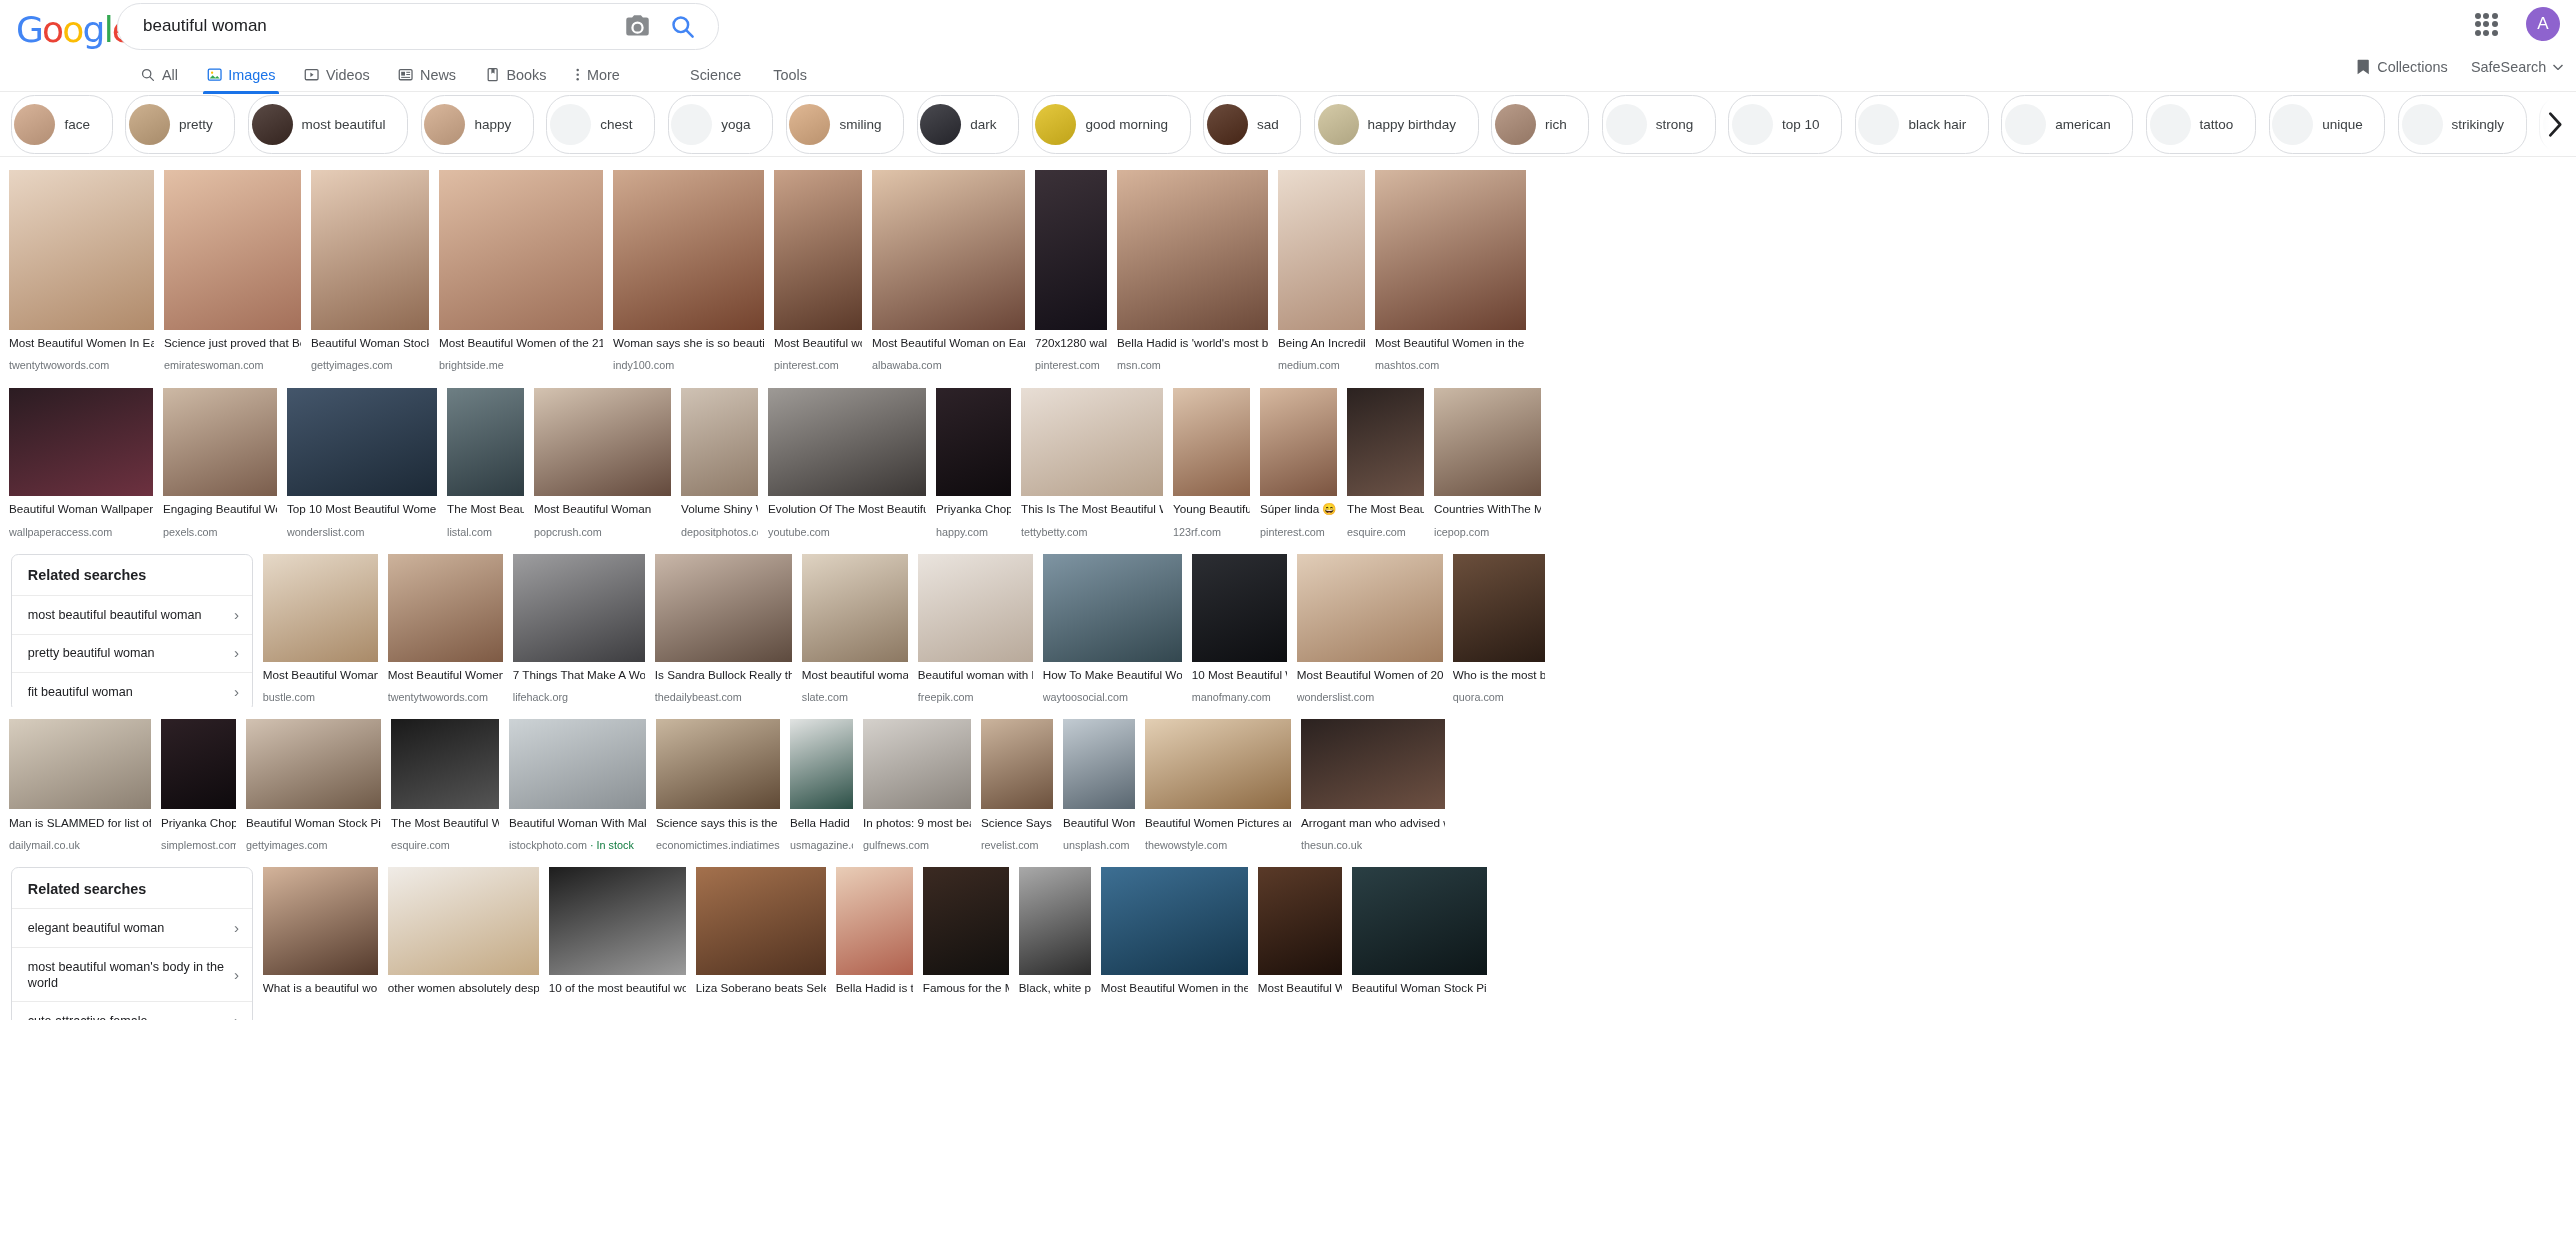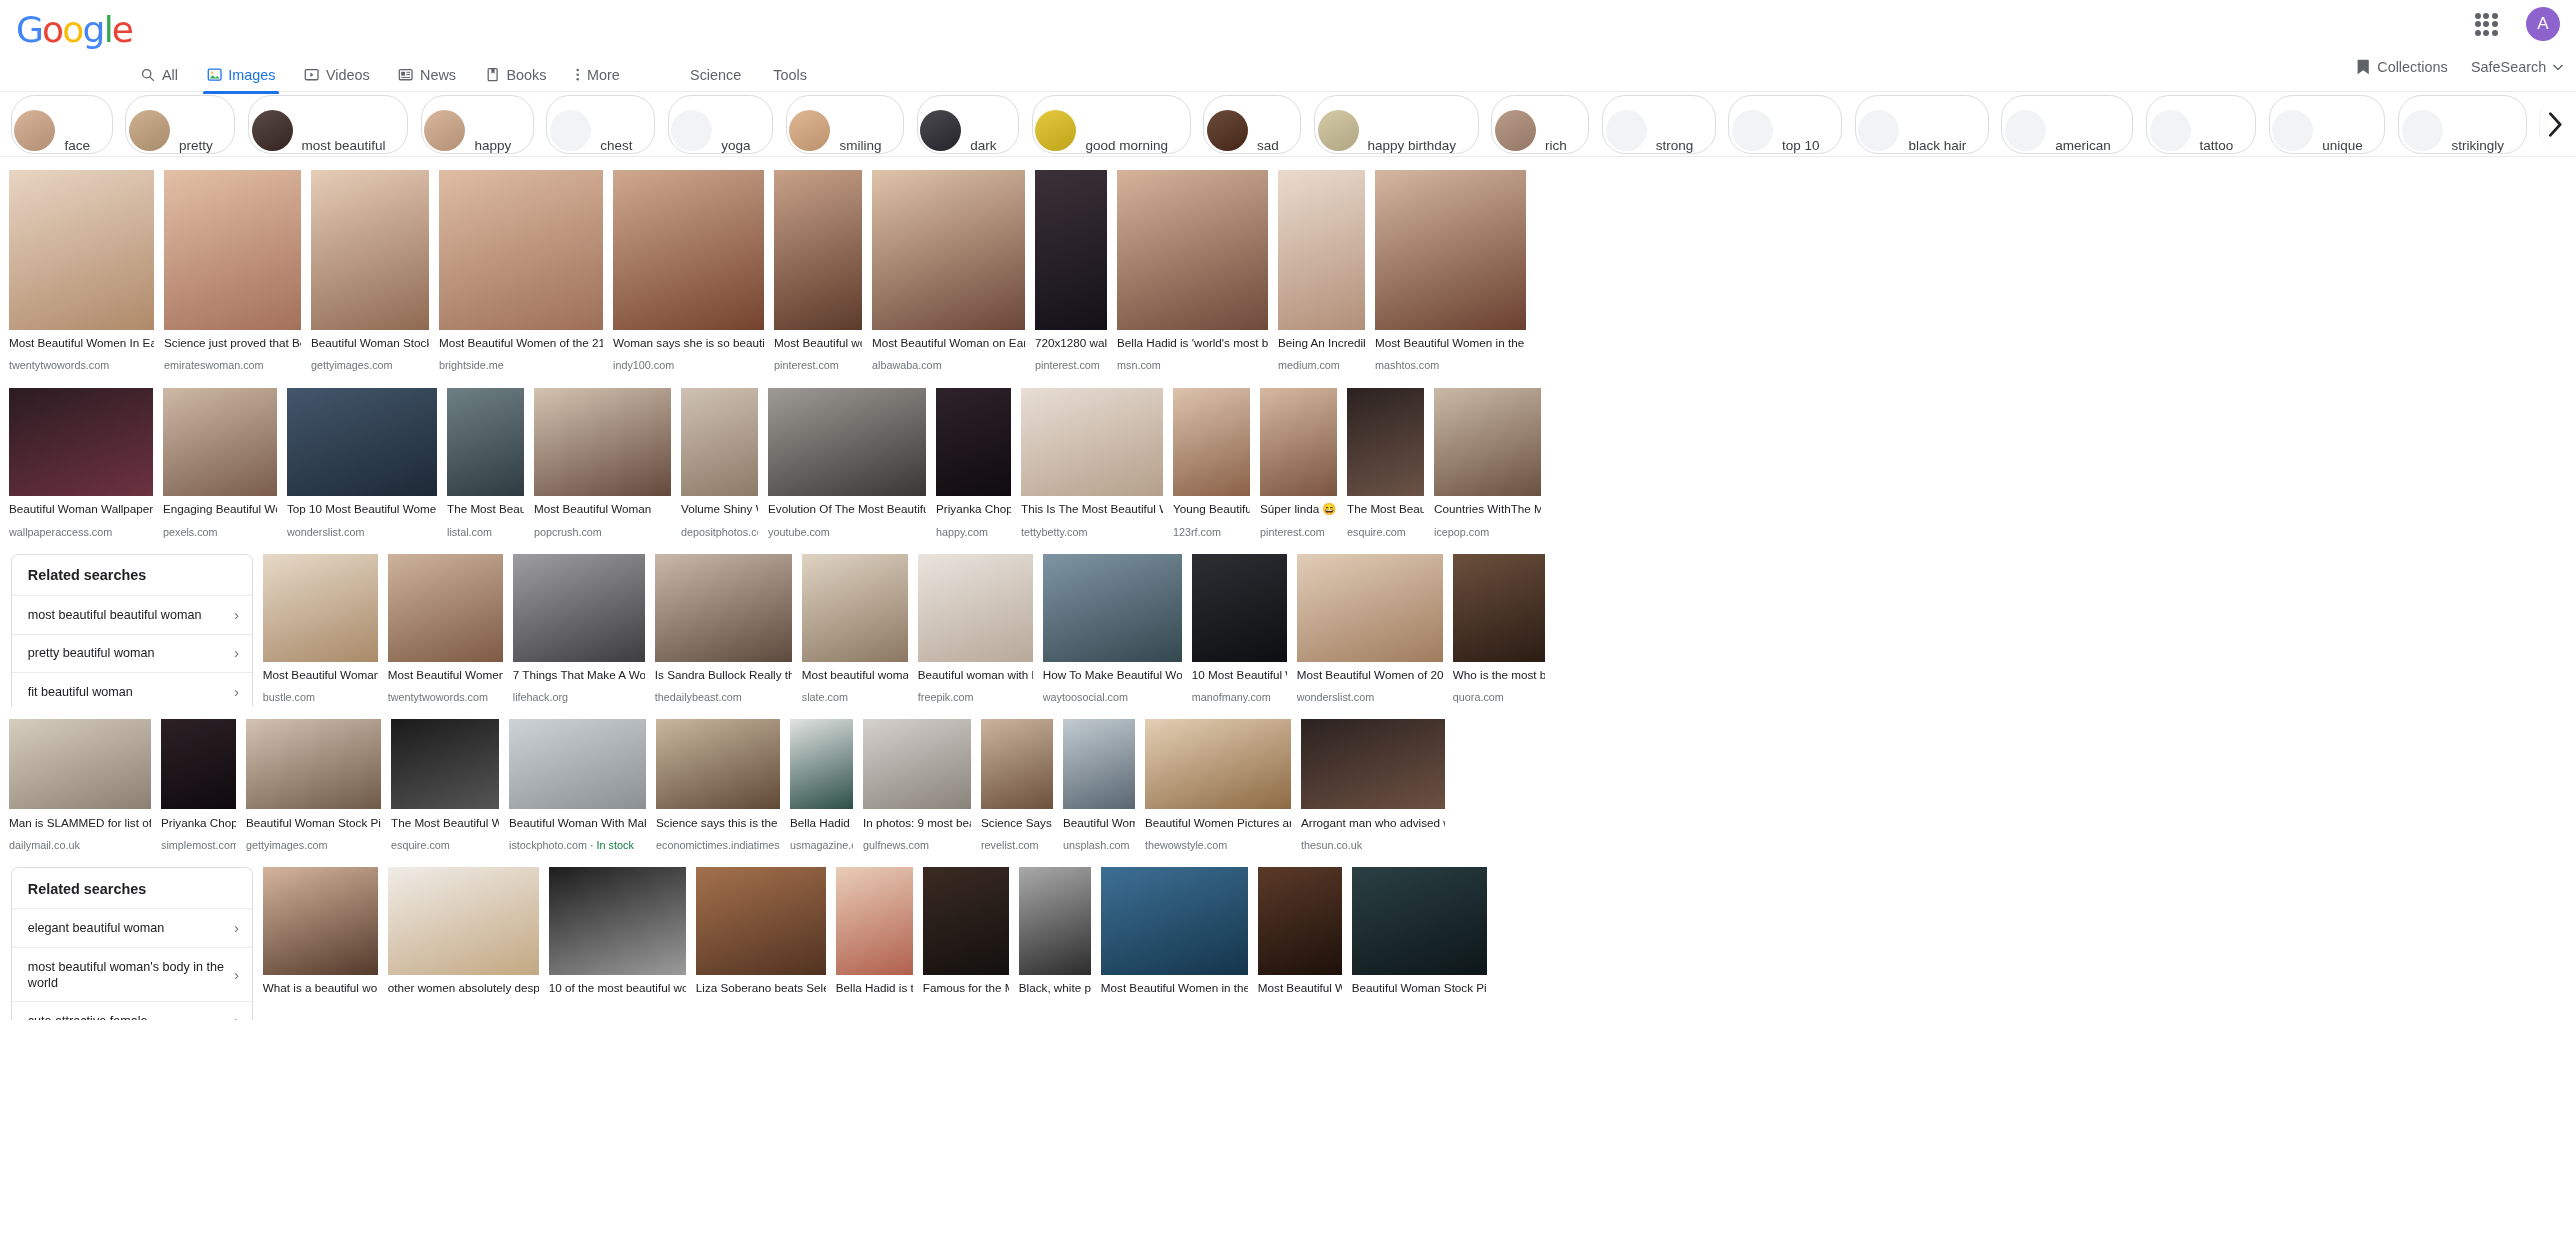--- a/index.html
+++ b/index.html
@@ -126,21 +126,21 @@
     overflow: hidden;
   }
   .chips {
     display: flex;
     align-items: center;
     gap: 12.6px;
     padding: 9px 0 9px 10.8px;
     height: 65px;
   }
   .chip {
-    display: flex; align-items: flex-end;
+    display: flex; align-items: center;
     height: 59px;
     border: 0.9px solid #dadce0;
     border-radius: 23.4px;
     padding-right: 21.6px;
     background: #fff;
     flex: 0 0 auto;
     cursor: pointer;
   }
   .chip .thumb {
     width: 41px; height: 41px;
@@ -229,20 +229,30 @@
 </style>
 </head>
 <body>
 
 <div class="header">
 
   <div class="logo">
     <span>G</span><span>o</span><span>o</span><span>g</span><span>l</span><span>e</span>
   </div>
 
+  <div class="searchbox">
+    <div class="qtext" title="Search">beautiful woman</div>
+    <svg class="cam-icon" viewBox="0 0 24 24" fill="#5f6368">
+        <path d="M9 2 7.2 4H4a2 2 0 0 0-2 2v12a2 2 0 0 0 2 2h16a2 2 0 0 0 2-2V6a2 2 0 0 0-2-2h-3.2L15 2H9zm3 5.5A5.5 5.5 0 1 1 6.5 13 5.5 5.5 0 0 1 12 7.5zm0 2A3.5 3.5 0 1 0 15.5 13 3.5 3.5 0 0 0 12 9.5z"></path>
+      </svg>
+    <svg class="srch-icon" viewBox="0 0 24 24" fill="none" stroke="#4285F4" stroke-width="2.2">
+        <circle cx="10.5" cy="10.5" r="6.5"></circle>
+        <line x1="15.5" y1="15.5" x2="21" y2="21" stroke-linecap="round"></line>
+      </svg>
+  </div>
 
   <div class="tabs">
     <div class="tab">
       <svg width="15.3" height="15.3" viewBox="0 0 24 24" fill="none" stroke="#5f6368" stroke-width="2">
           <circle cx="10.5" cy="10.5" r="6.5"></circle>
           <line x1="15.5" y1="15.5" x2="21" y2="21" stroke-linecap="round"></line>
         </svg>
       <span>All</span>
     </div>
     <div class="tab active">

